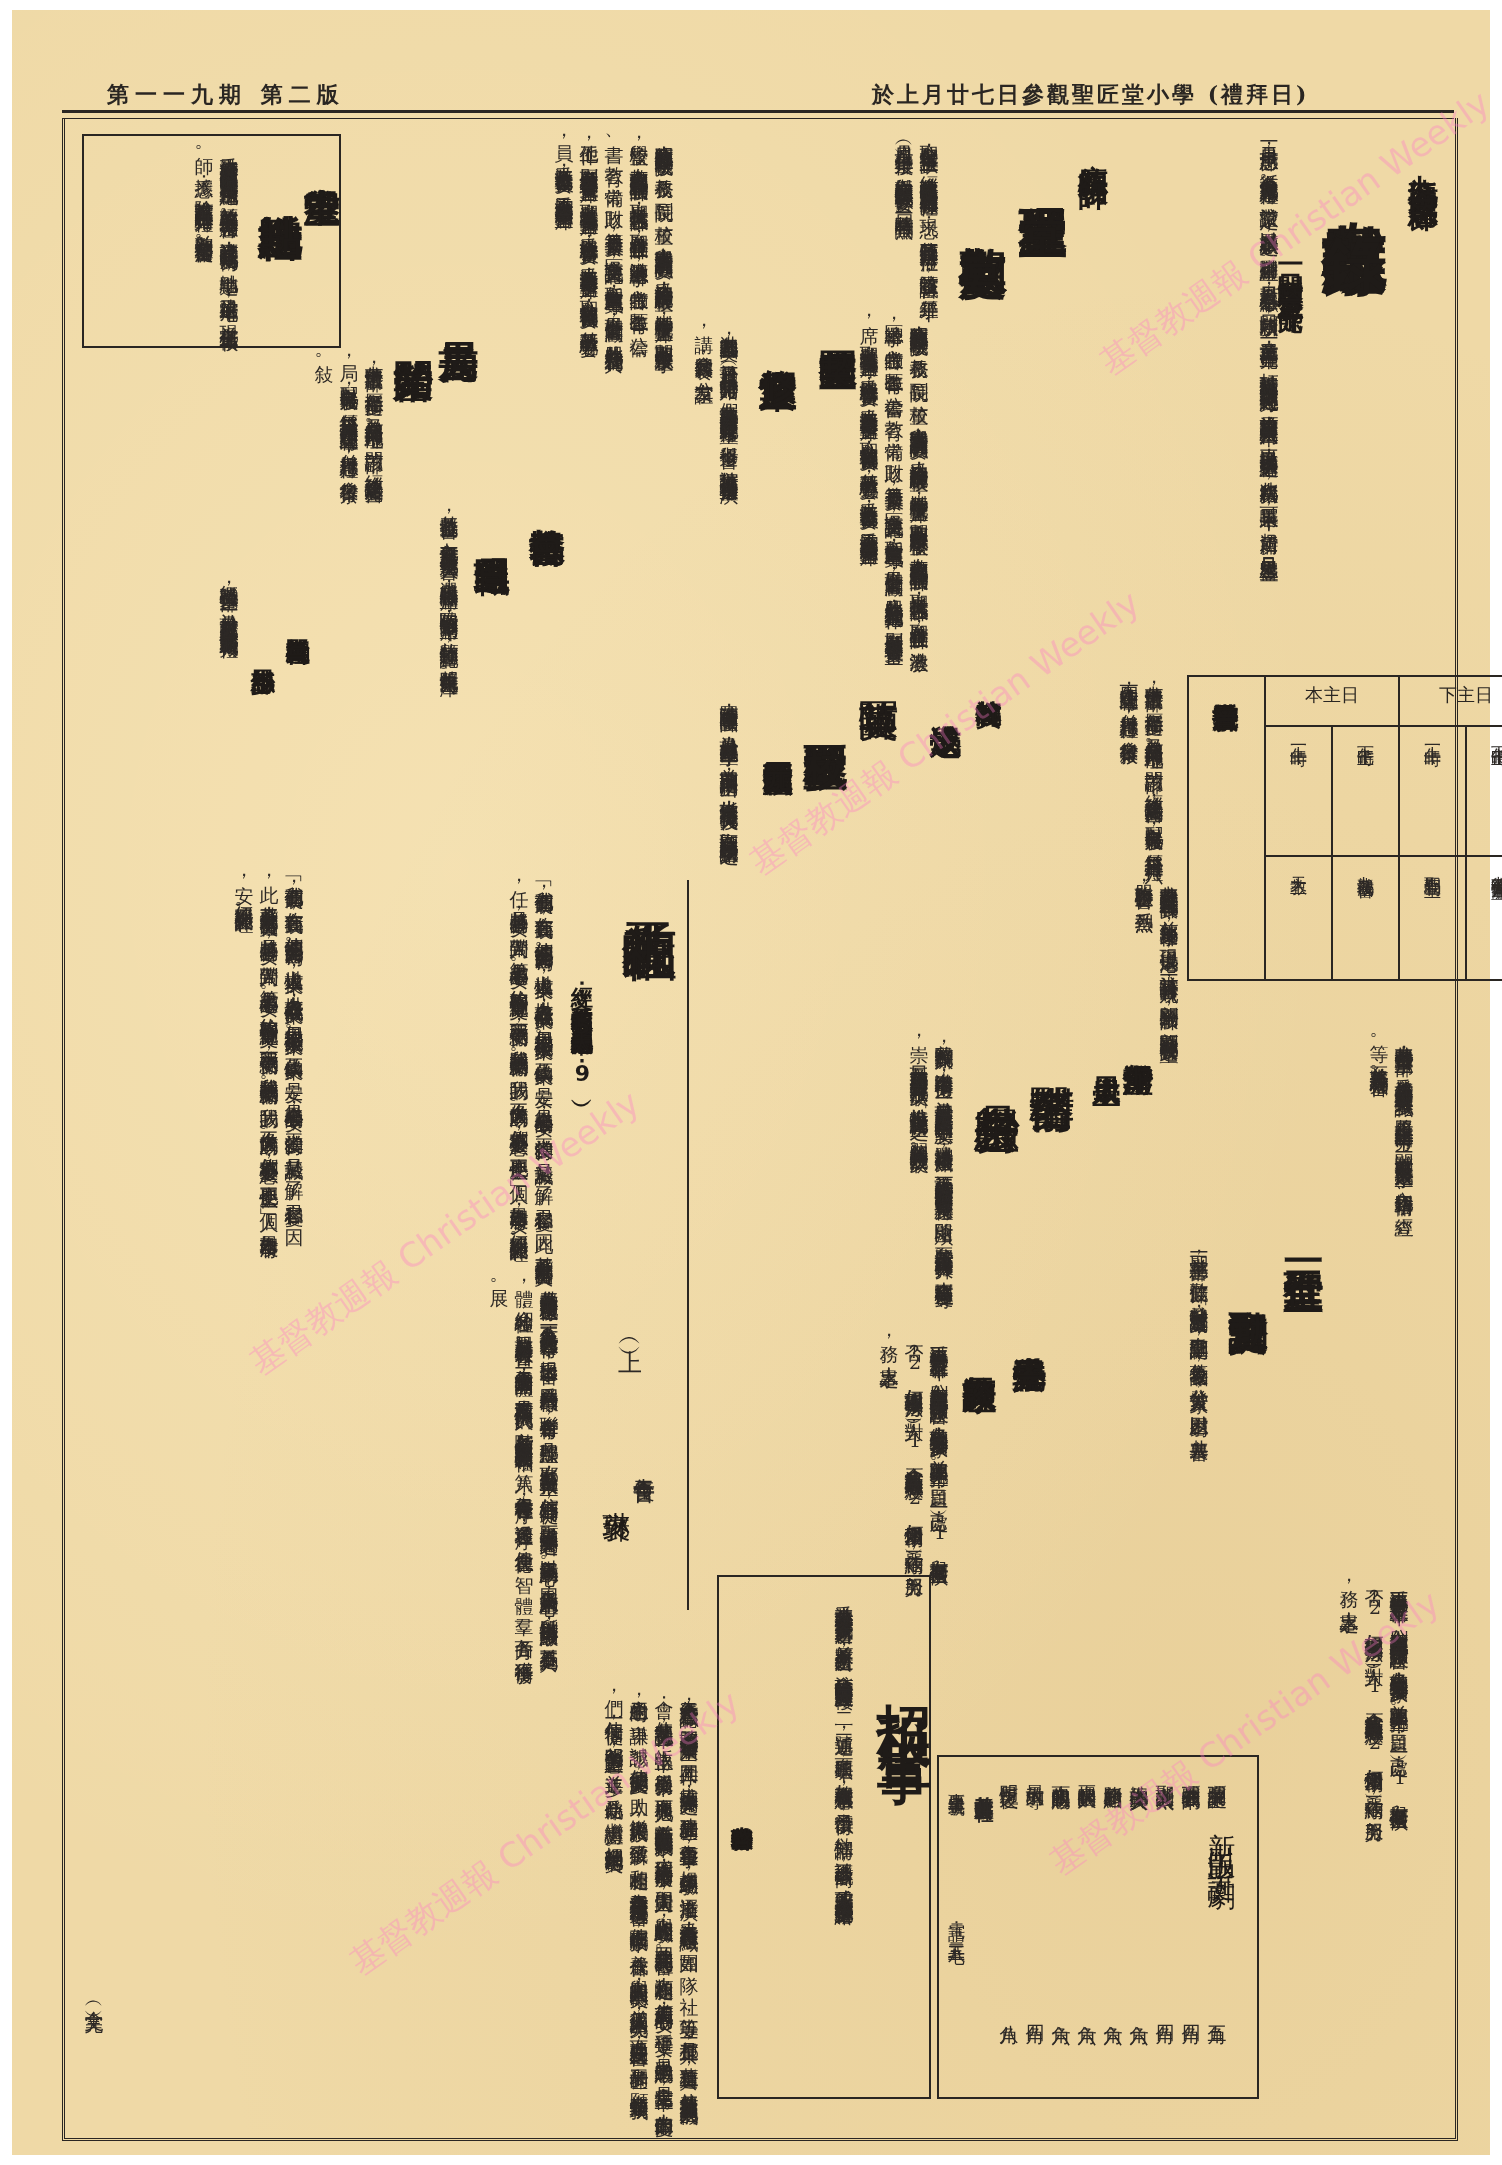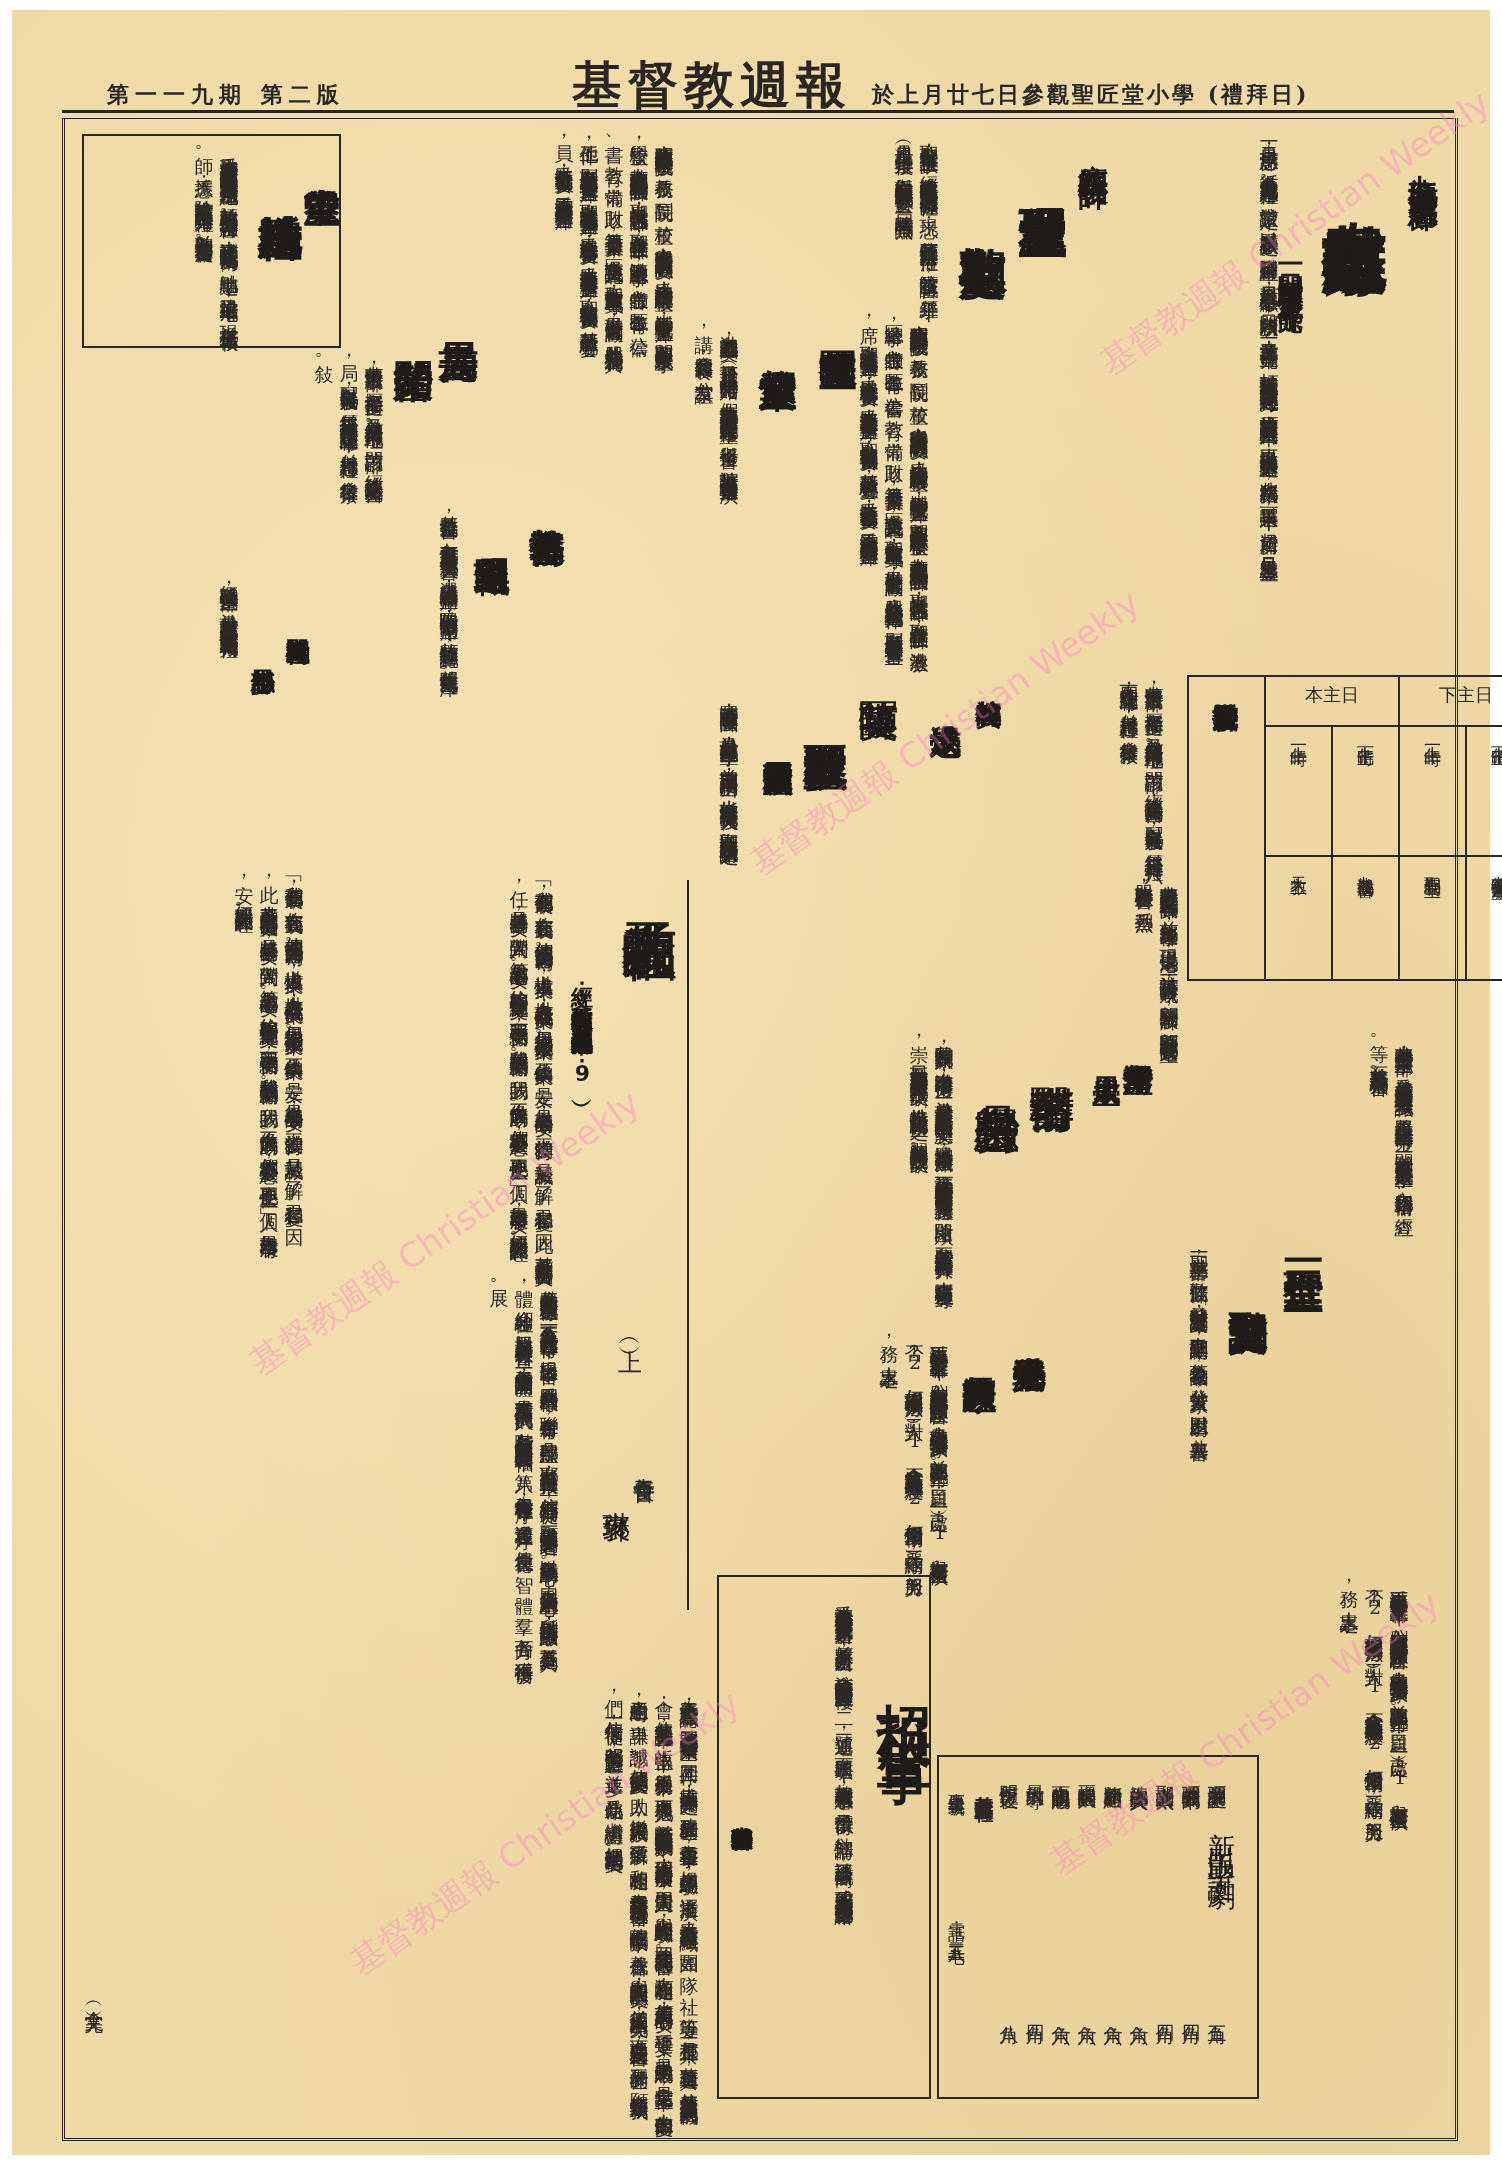--- a/index.html
+++ b/index.html
@@ -22,21 +22,20 @@
   .wm{position:absolute;color:rgba(255,120,200,.35);font-family:"DejaVu Sans",sans-serif;font-size:34px;transform:rotate(-35deg);white-space:nowrap;pointer-events:none;}
   .price-col{display:flex;flex-direction:column;align-items:center;}
 </style>
 </head>
 <body>
 
 <div class="paper">
 
   <div class="masthead">
     <div class="mh-left">第一一九期 第二版</div>
-    <div class="mh-title">基督教週報</div>
     <div class="mh-right">於上月廿七日參觀聖匠堂小學 (禮拜日)</div>
   </div>
   <div class="rule-top"></div>
   <div class="frame"></div>
 
   <div class="v hl" style="left:1390px;top:140px;font-size:30px;letter-spacing:4px;">九龍循道會感恩節</div>
   <div class="v hl" style="left:1300px;top:160px;font-size:64px;letter-spacing:2px;">奉獻數字打破紀錄</div>
   <div class="v hl" style="left:1262px;top:240px;font-size:26px;letter-spacing:3px;">一日間所收款項逾一萬二千餘元</div>
   <div class="v body" style="left:1120px;top:120px;height:510px;width:150px;">十一月二十日感恩節，循道公會九龍堂舉行感恩禮拜。該堂擬定，以感恩奉獻之款項，購置公用聖經。查是日教友熱心奉獻，一日間所收款項，竟達一萬二千二百四十五元，打破該堂十五年來任何特別奉獻或捐款之任何紀錄。該堂原定購置公用聖經爲八百本，以更換已陳舊損壞之舊聖經，此次所得捐款，可購買二千本，超過所需，足見主恩豐盛云。</div>
 

